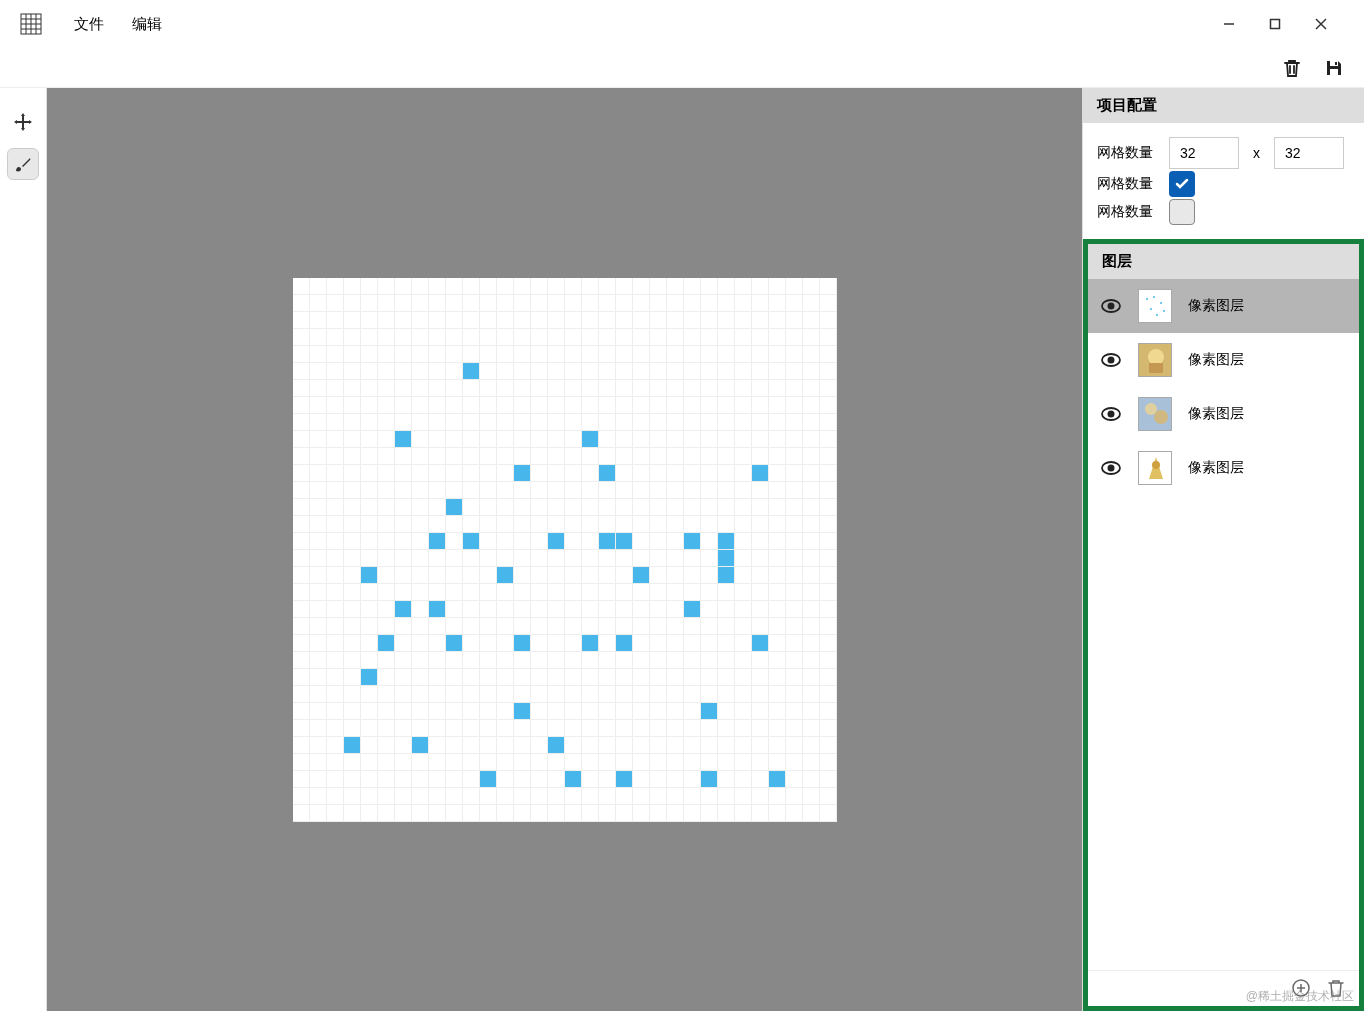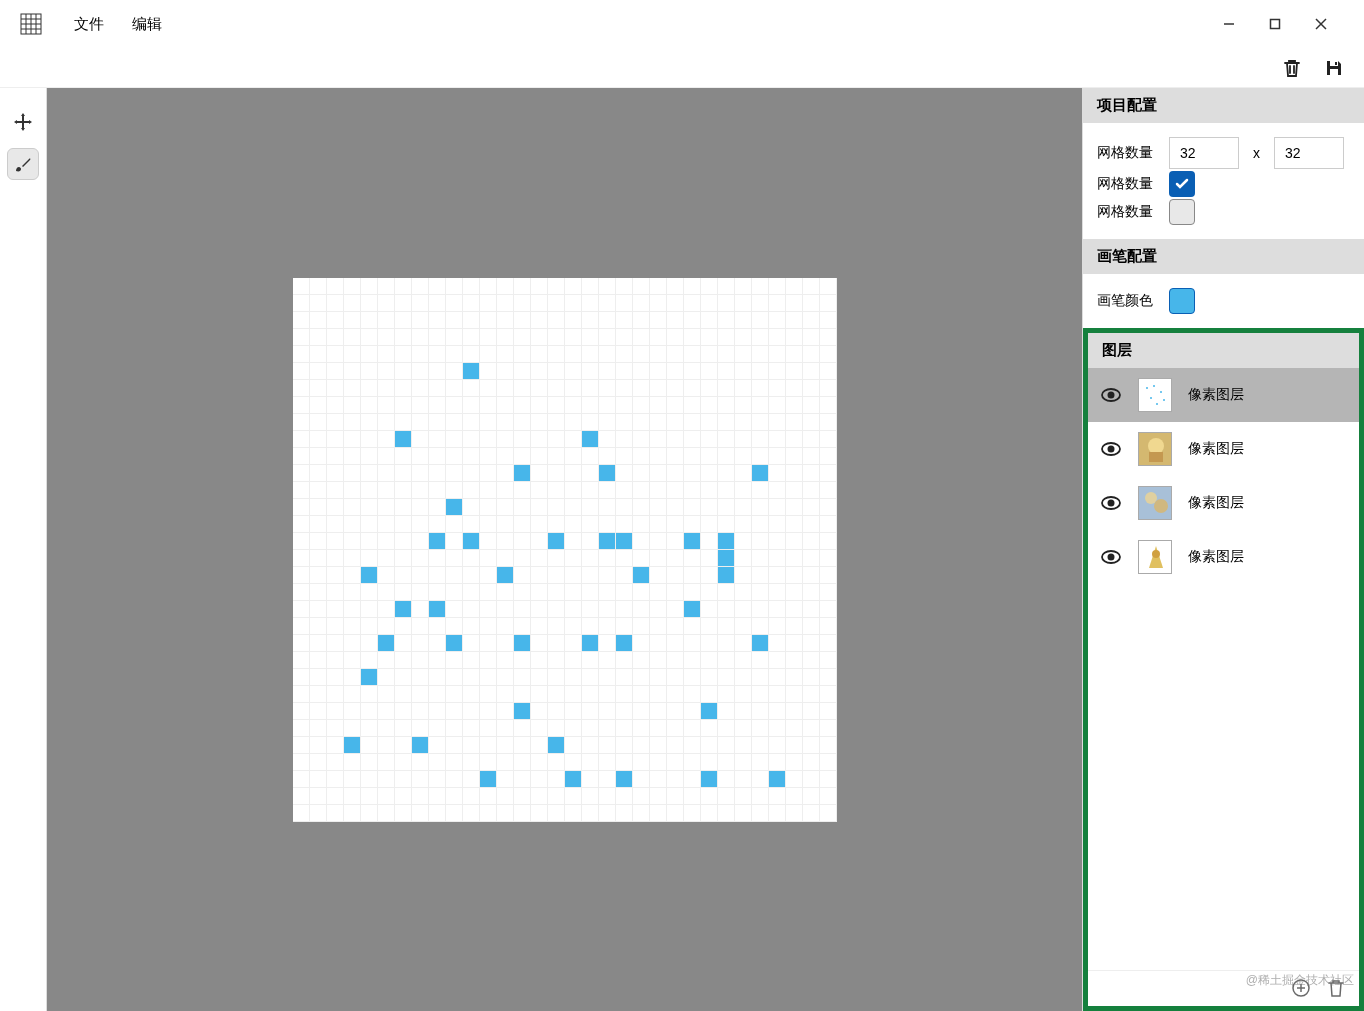--- a/index.html
+++ b/index.html
@@ -42,21 +42,21 @@
 .layers-section { flex: 1; border: 5px solid #15803d; display: flex; flex-direction: column; position: relative; }
 .layer-list { flex: 1; overflow-y: auto; }
 .layer-row { display: flex; align-items: center; height: 54px; padding: 0 12px; gap: 16px; cursor: pointer; }
 .layer-row.selected { background: #b5b5b5; }
 .eye-icon { width: 22px; height: 22px; cursor: pointer; }
 .layer-thumb { width: 34px; height: 34px; border: 1px solid #aaa; background: #f5f5f5; display: flex; align-items: center; justify-content: center; overflow: hidden; }
 .layer-name { font-size: 14px; }
 .layer-footer { height: 36px; display: flex; align-items: center; justify-content: flex-end; padding: 0 10px; gap: 14px; border-top: 1px solid #eee; }
 .layer-footer .lf-btn { width: 22px; height: 22px; cursor: pointer; opacity: 0.8; }
 
-.watermark { position: absolute; bottom: 22px; right: 10px; color: rgba(120,120,120,0.6); font-size: 12px; pointer-events: none; }
+.watermark { position: absolute; bottom: 6px; right: 10px; color: rgba(120,120,120,0.6); font-size: 12px; pointer-events: none; }
 
 svg { display: block; }
 </style>
 </head>
 <body>
 
 <div class="titlebar">
   <span class="app-icon">
     <svg width="22" height="22" viewBox="0 0 22 22">
         <rect x="1" y="1" width="20" height="20" fill="none" stroke="#333" stroke-width="1"></rect>
@@ -1168,29 +1168,20 @@
               </svg>
           </span>
         </div>
         <div class="row">
           <span class="label">网格数量</span>
           <span class="color-swatch swatch-bg"></span>
         </div>
       </div>
     </div>
 
-    <div class="panel-section">
-      <div class="panel-header">画笔配置</div>
-      <div class="panel-body">
-        <div class="row">
-          <span class="label">画笔颜色</span>
-          <span class="color-swatch swatch-blue"></span>
-        </div>
-      </div>
-    </div>
 
     <div class="panel-section layers-section">
       <div class="panel-header">图层</div>
       <div class="layer-list" id="layer-list">
           <div class="layer-row selected">
             <span class="eye-icon">
               <svg width="22" height="22" viewBox="0 0 22 22">
                 <ellipse cx="11" cy="11" rx="9" ry="6" fill="none" stroke="#222" stroke-width="1.8"></ellipse>
                 <circle cx="11" cy="11" r="3.5" fill="#222"></circle>
               </svg>

